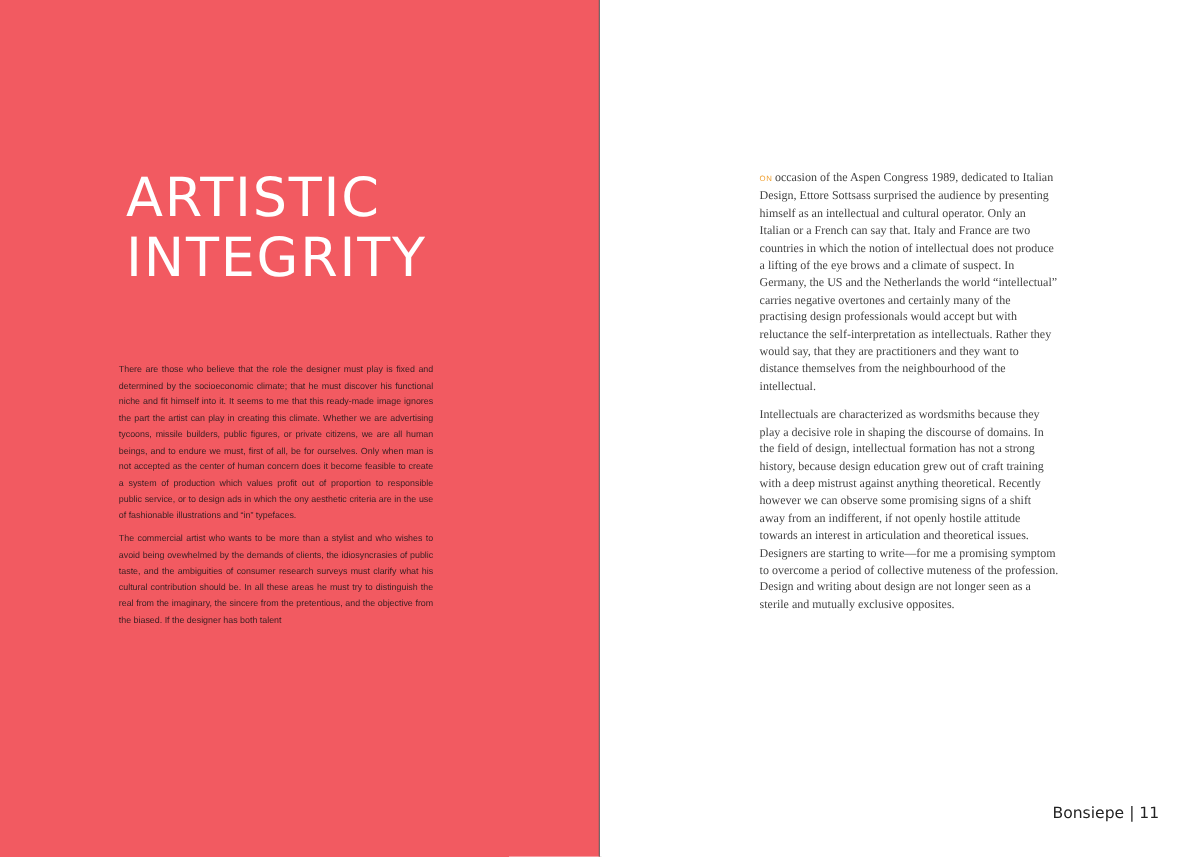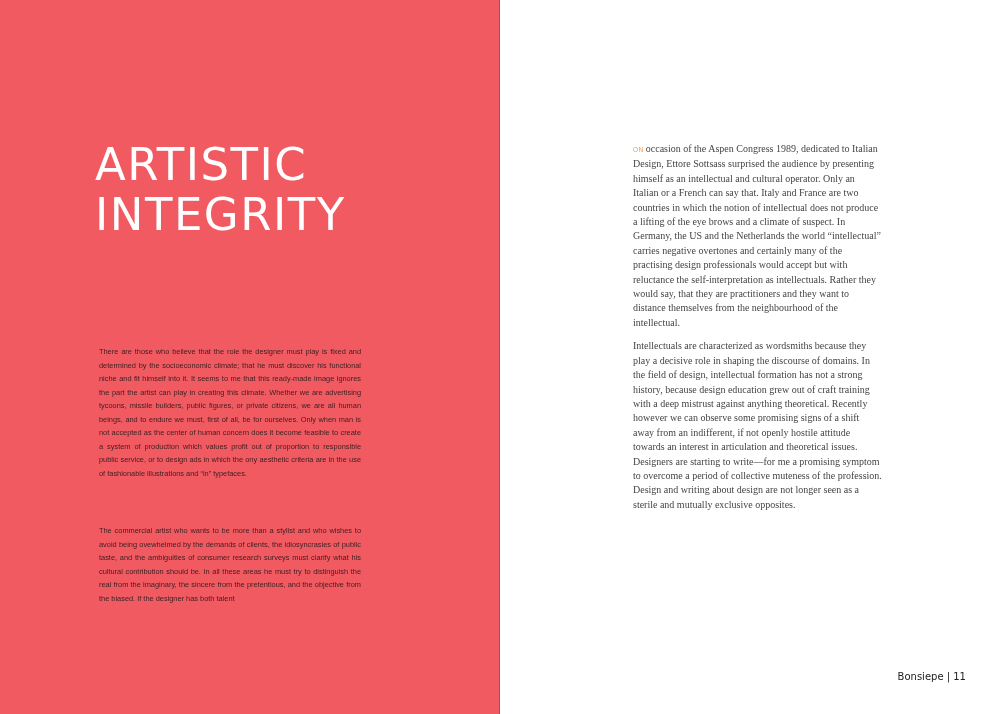--- a/index.html
+++ b/index.html
@@ -7,45 +7,45 @@
   .spread { position: relative; width: 1000px; height: 714px; display: flex; }
   .left-page {
     position: relative; width: 500px; height: 714px; background: #f25a61;
   }
   .spine {
     position: absolute; left: 499px; top: 0; width: 3px; height: 714px;
     background: linear-gradient(to right, #5b4a4c, #9a9a9a, #ffffff);
   }
   .right-page { position: relative; width: 500px; height: 714px; background: #ffffff; }
   .title {
-    position: absolute; left: 95px; top: 140px;
+    position: absolute; left: 105px; top: 140px;
     font-family: "DejaVu Sans", sans-serif; font-weight: 200;
     font-size: 45px; line-height: 50px; color: #ffffff; letter-spacing: 1.5px;
     -webkit-text-stroke: 0;
   }
   .title span { display: block; font-weight: normal; }
   .left-body {
     position: absolute; left: 99px; top: 301px; width: 262px;
     font-family: "Liberation Sans", sans-serif; font-size: 7.4px; line-height: 13.5px;
     color: #3a1f22;
   }
-  .left-body p { margin-bottom: 6px; text-align: justify; text-align-last: left; margin-top: 44px; }
+  .left-body p { margin-bottom: 6px; text-align: justify; text-align-last: left; }
   .right-body {
     position: absolute; left: 133px; top: 142px; width: 249px;
     font-family: "Liberation Serif", serif; font-size: 10px; line-height: 14.4px;
     color: #444444;
   }
   .right-body p { margin-bottom: 9px; }
   .dropcap {
     font-family: "Liberation Sans", sans-serif; font-size: 6.5px; color: #f0a030;
     letter-spacing: 0.5px; text-transform: uppercase; margin-right: 2px;
   }
   .folio {
     position: absolute; right: 34px; top: 671px;
-    font-family: "DejaVu Sans", sans-serif; font-size: 10px; color: #222222;
+    font-family: "DejaVu Sans", sans-serif; font-size: 13px; color: #222222;
   }
 </style>
 </head>
 <body>
 
 <div class="spread">
   <div class="left-page">
     <h1 class="title">
       <span>ARTISTIC</span>
       <span>INTEGRITY</span>

